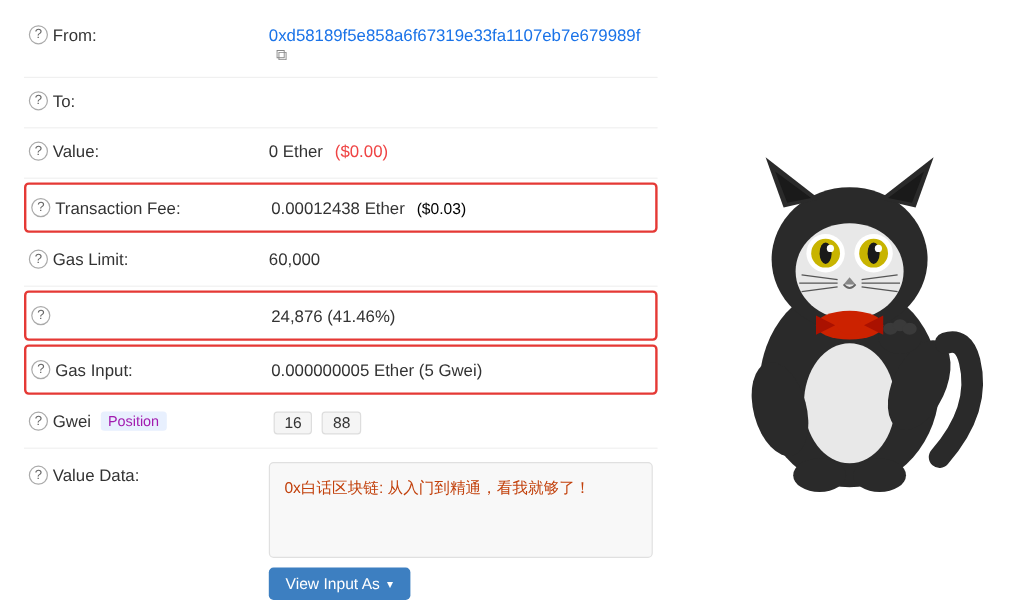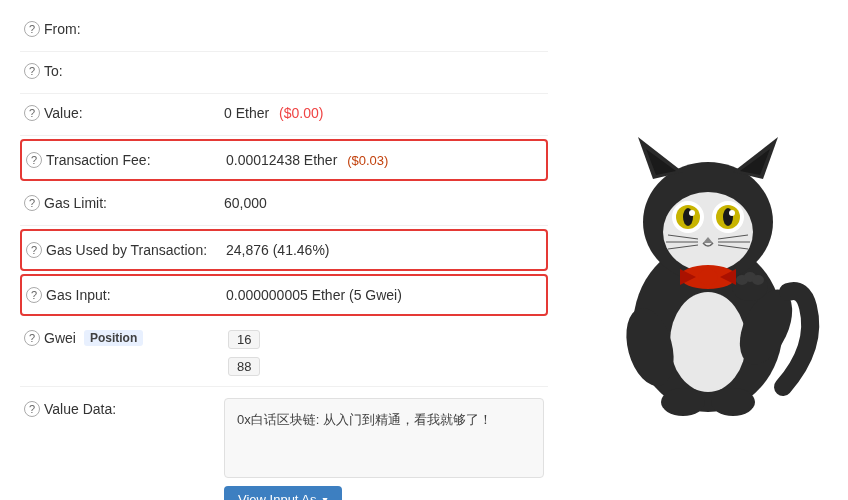--- a/index.html
+++ b/index.html
@@ -73,56 +73,54 @@
     }
     .copy-icon {
       display: inline-flex;
       margin-left: 6px;
       cursor: pointer;
       color: #888;
       font-size: 13px;
       vertical-align: middle;
     }
     .usd-badge {
-      color: #c2410c;
+      color: #000000;
       font-size: 13px;
       margin-left: 6px;
     }
     .position-badge {
       display: inline-block;
       background: #e8f0fe;
-      color: #404040;
+      color: #a21caf;
       border-radius: 3px;
       padding: 1px 6px;
       font-size: 12px;
       margin-left: 4px;
-      font-weight: bold;
     }
     .nonce-values {
       display: inline-flex;
       gap: 8px;
       margin-left: 4px;
-      flex-direction: column;
     }
     .nonce-val {
       display: inline-block;
       background: #f5f5f5;
       border: 1px solid #ddd;
       border-radius: 3px;
       padding: 1px 8px;
       font-size: 13px;
       color: #333;
     }
     .input-data-box {
       background: #f8f8f8;
       border: 1px solid #e0e0e0;
       border-radius: 4px;
       padding: 12px;
       font-size: 13px;
-      color: #404040;
+      color: #c2410c;
       min-height: 80px;
       width: 100%;
       margin-bottom: 8px;
       word-break: break-all;
     }
     .view-input-btn {
       display: inline-flex;
       align-items: center;
       gap: 6px;
       background: #3d7fc1;
@@ -158,20 +156,24 @@
 <body>
 
 <div class="container">
   <div class="left-panel">
 
     <div class="row">
       <div class="row-label">
         <span class="help-icon">?</span>
         <span>From:</span>
       </div>
+      <div class="row-value">
+        <a class="link-blue">0xd58189f5e858a6f67319e33fa1107eb7e679989f</a>
+        <span class="copy-icon">⧉</span>
+      </div>
     </div>
 
     <div class="row">
       <div class="row-label">
         <span class="help-icon">?</span>
         <span>To:</span>
       </div>
     </div>
 
     <div class="row">
@@ -200,21 +202,20 @@
       <div class="row-label">
         <span class="help-icon">?</span>
         <span>Gas Limit:</span>
       </div>
       <div class="row-value">60,000</div>
     </div>
 
     <div class="row highlighted">
       <div class="row-label">
         <span class="help-icon">?</span>
-        <span>Gas Used by Transaction:</span>
       </div>
       <div class="row-value">24,876 (41.46%)</div>
     </div>
 
     <div class="row highlighted">
       <div class="row-label">
         <span class="help-icon">?</span>
         <span>Gas Input:</span>
       </div>
       <div class="row-value">0.000000005 Ether (5 Gwei)</div>

